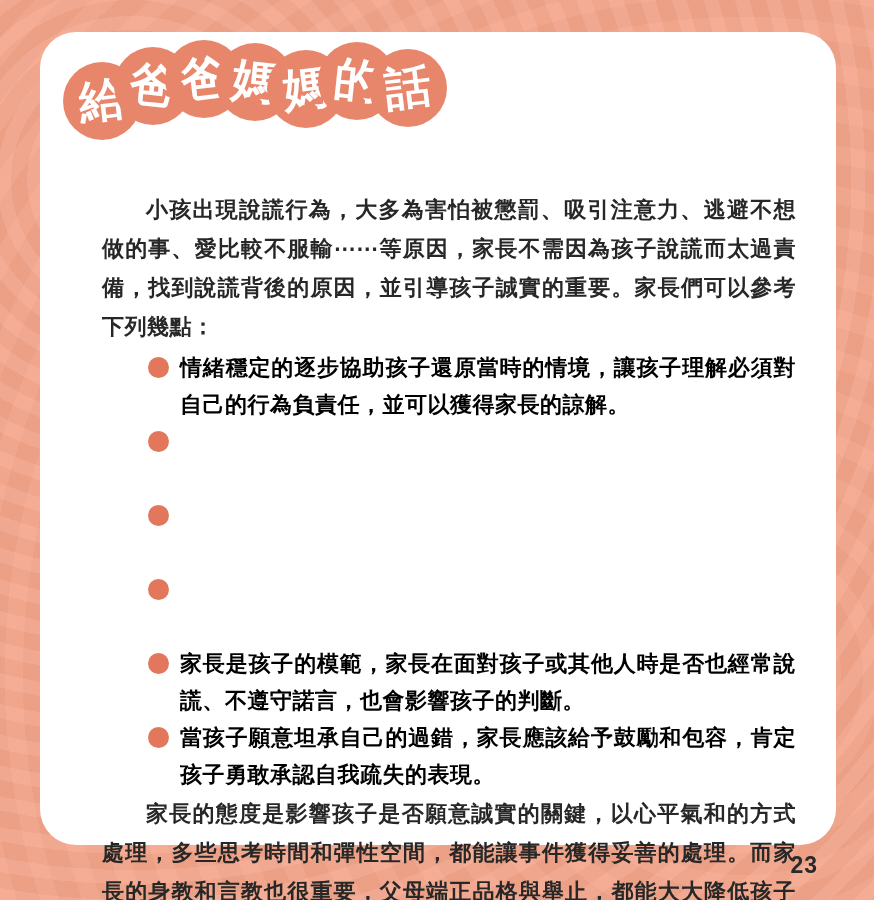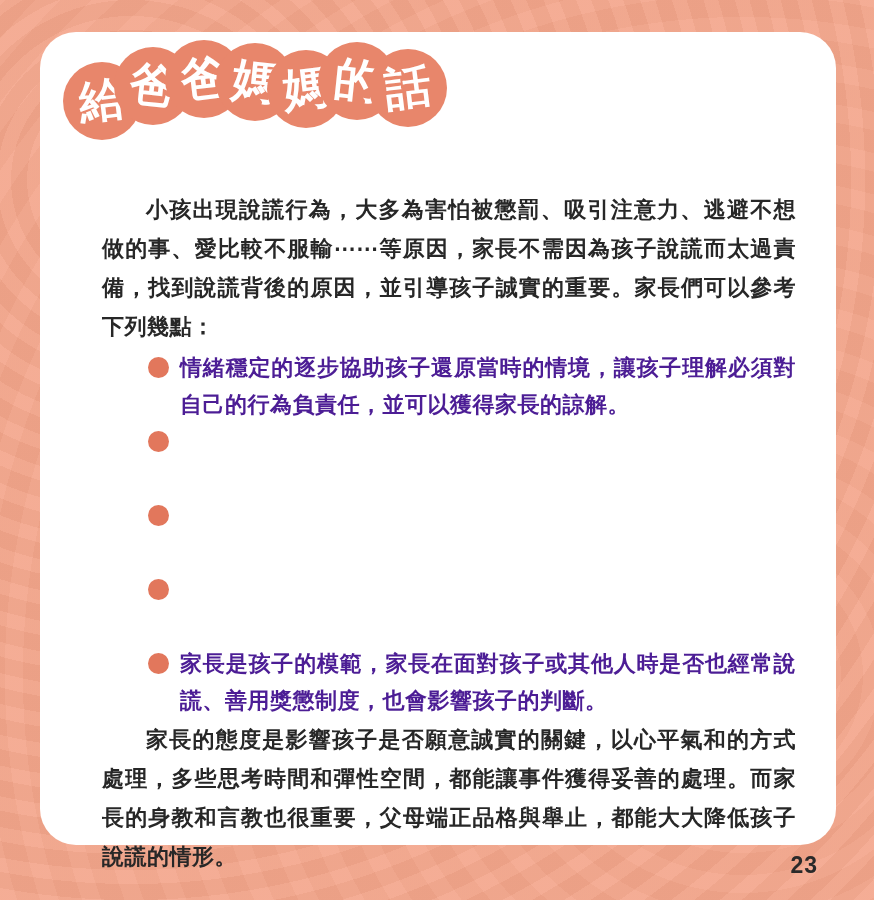--- a/index.html
+++ b/index.html
@@ -77,21 +77,21 @@
     list-style: none;
     margin-top: 3px;
   }
   .points li {
     position: relative;
     padding-left: 78px;
     min-height: 74px;
     font-size: 22px;
     line-height: 37px;
     text-align: justify;
-    color: #4c1d95;
+    color: #000000;
     font-weight: bold;
     letter-spacing: 0.5px;
   }
   .dot {
     position: absolute;
     left: 46px; top: 8px;
     width: 21px; height: 21px;
     border-radius: 50%;
     background: #e2775c;
   }
@@ -149,20 +149,24 @@
       <span class="dot"></span>
     </li>
     <li>
       <span class="dot"></span>
     </li>
     <li>
       <span class="dot"></span>
     </li>
     <li>
       <span class="dot"></span>
-      <span>家長是孩子的模範，家長在面對孩子或其他人時是否也經常說謊、善用獎懲制度，也會影響孩子的判斷。</span>
+      <span>家長是孩子的模範，家長在面對孩子或其他人時是否也經常說謊、不遵守諾言，也會影響孩子的判斷。</span>
+    </li>
+    <li>
+      <span class="dot"></span>
+      <span>當孩子願意坦承自己的過錯，家長應該給予鼓勵和包容，肯定孩子勇敢承認自我疏失的表現。</span>
     </li>
   </ul>
 
   <p class="para closing">家長的態度是影響孩子是否願意誠實的關鍵，以心平氣和的方式處理，多些思考時間和彈性空間，都能讓事件獲得妥善的處理。而家長的身教和言教也很重要，父母端正品格與舉止，都能大大降低孩子說謊的情形。</p>
 </div>
 
 <div class="page-number">23</div>
 
 </body></html>

